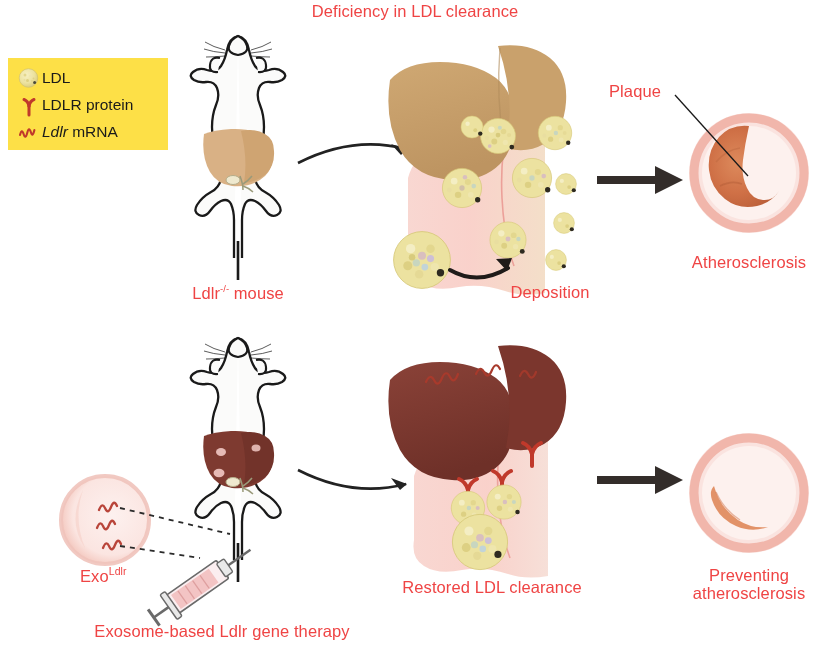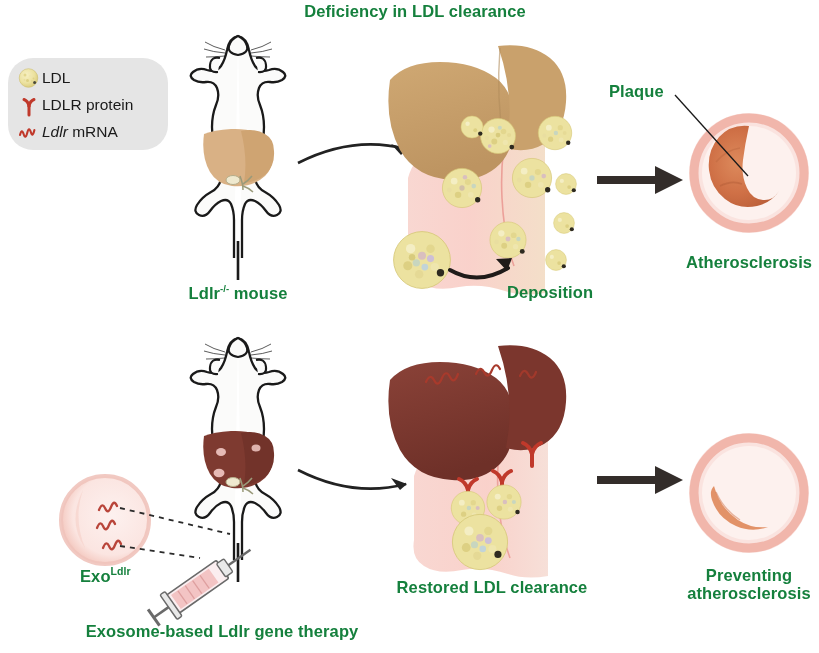--- a/index.html
+++ b/index.html
@@ -1,26 +1,26 @@
 <!DOCTYPE html>
 <html><head>
 <meta charset="utf-8">
 <style>
   html,body{margin:0;padding:0;background:#ffffff;}
   body{width:819px;height:653px;position:relative;overflow:hidden;
        font-family:"Liberation Sans",sans-serif;color:#1a1a1a;}
   .abs{position:absolute;}
-  .lbl{font-size:16.5px;color:#15803d;white-space:nowrap;letter-spacing:.1px;font-weight:bold;}
+  .lbl{font-size:16.5px;color:#ef4444;white-space:nowrap;letter-spacing:.1px;}
   .lbl.ctr{text-align:center;white-space:normal;line-height:1.12;}
   sup{font-size:9.5px;vertical-align:super;letter-spacing:0;}
   .sup-ldlr{font-size:10.5px;vertical-align:super;}
 
   
-  #legend{left:8px;top:58px;width:160px;height:92px;background:#e5e5e5;
-          padding:6px 8px;box-sizing:border-box;border-radius:25px;}
+  #legend{left:8px;top:58px;width:160px;height:92px;background:#fde047;
+          padding:6px 8px;box-sizing:border-box;}
   .leg-row{display:flex;align-items:center;height:27px;}
   .leg-ico{width:26px;height:24px;flex:0 0 26px;display:flex;align-items:center;
            justify-content:center;}
   .leg-txt{font-size:15.5px;color:#1a1a1a;white-space:nowrap;}
   .ital{font-style:italic;}
 
   
   svg{display:block;overflow:visible;}
 </style>
 </head>

